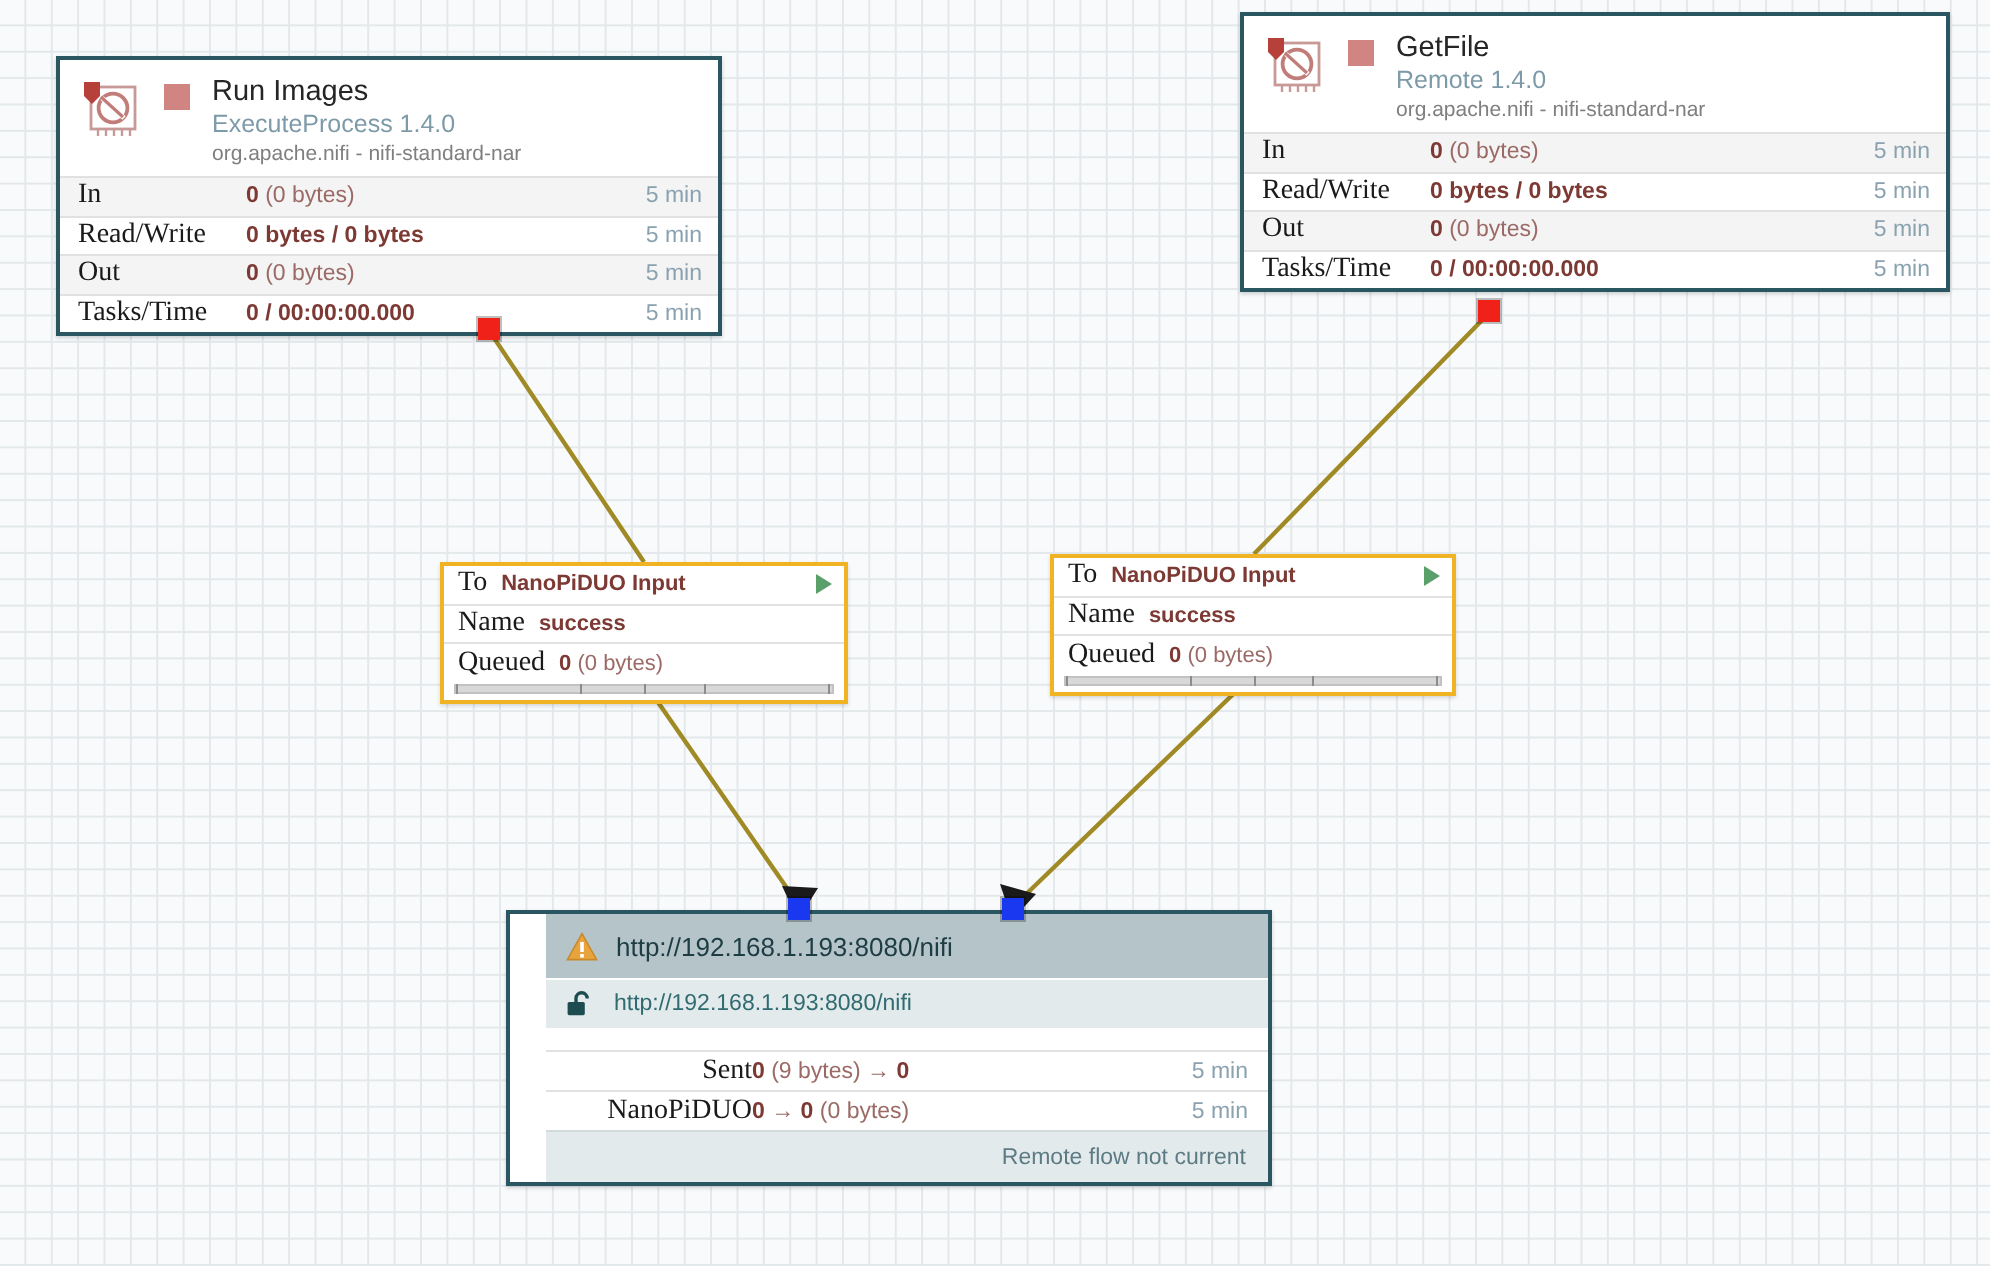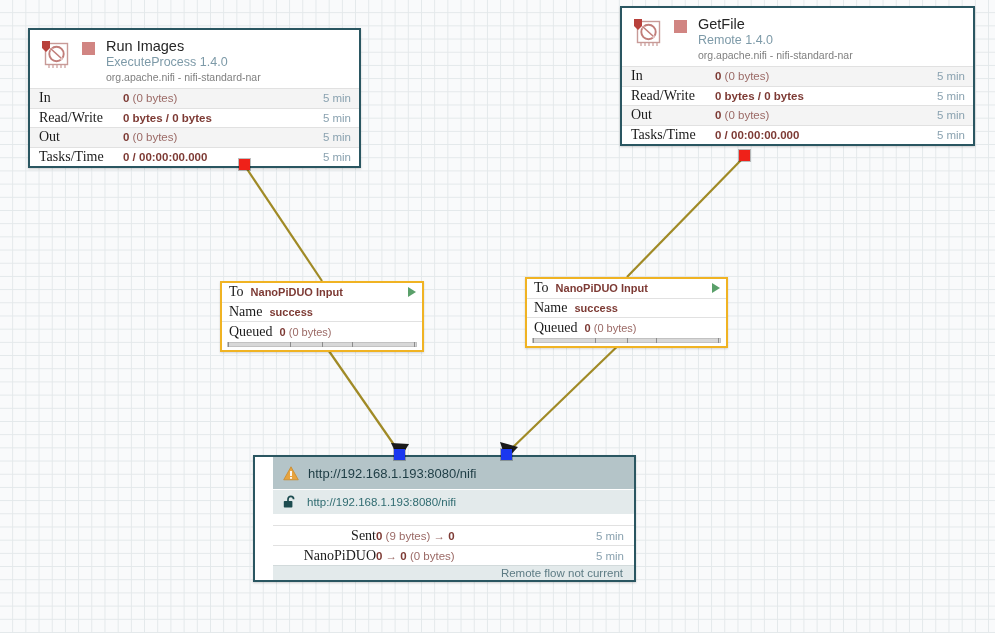--- a/index.html
+++ b/index.html
@@ -198,21 +198,21 @@
     height: 28px;
     display: flex;
     align-items: center;
     padding: 0 11px;
     border-top: 1px solid #e1e1e1;
     font-size: 11px;
     font-style: italic;
     color: #a8a8a8;
   }
   .rpg-foot {
-    height: 15px;
+    height: 26px;
     display: flex;
     align-items: center;
     justify-content: flex-end;
     padding: 0 11px;
     background: #e3eaeb;
     border-top: 1px solid #d2dadb;
     font-size: 11.5px;
     color: #5d7b84;
   }
 

